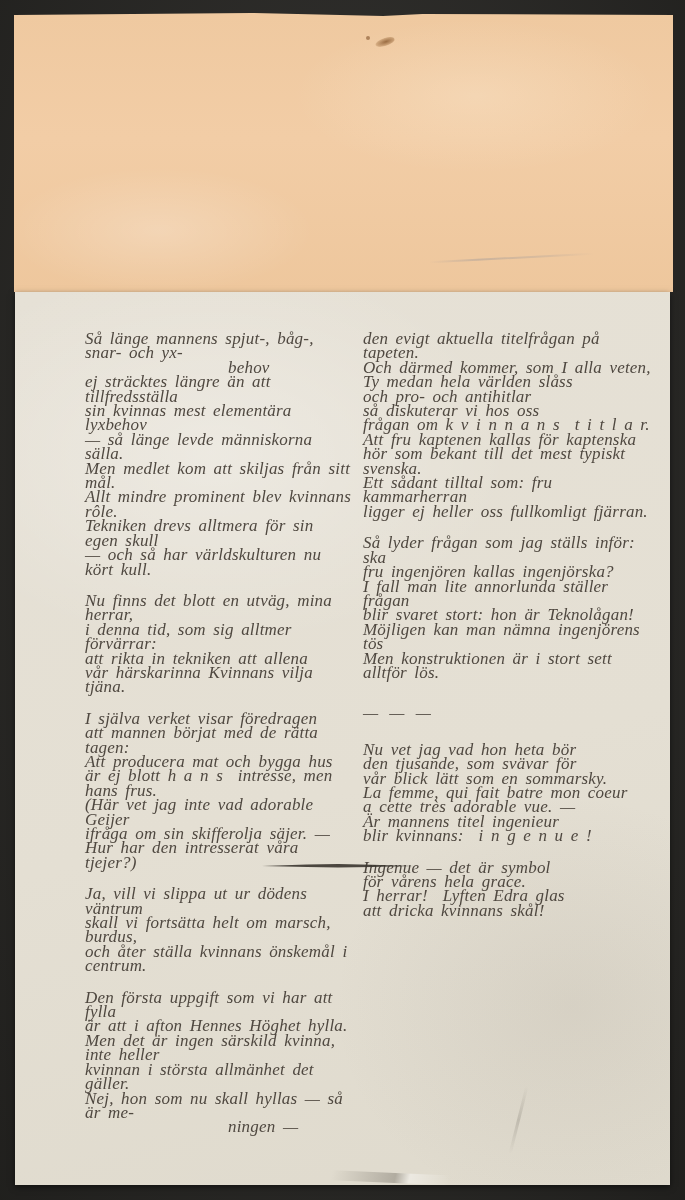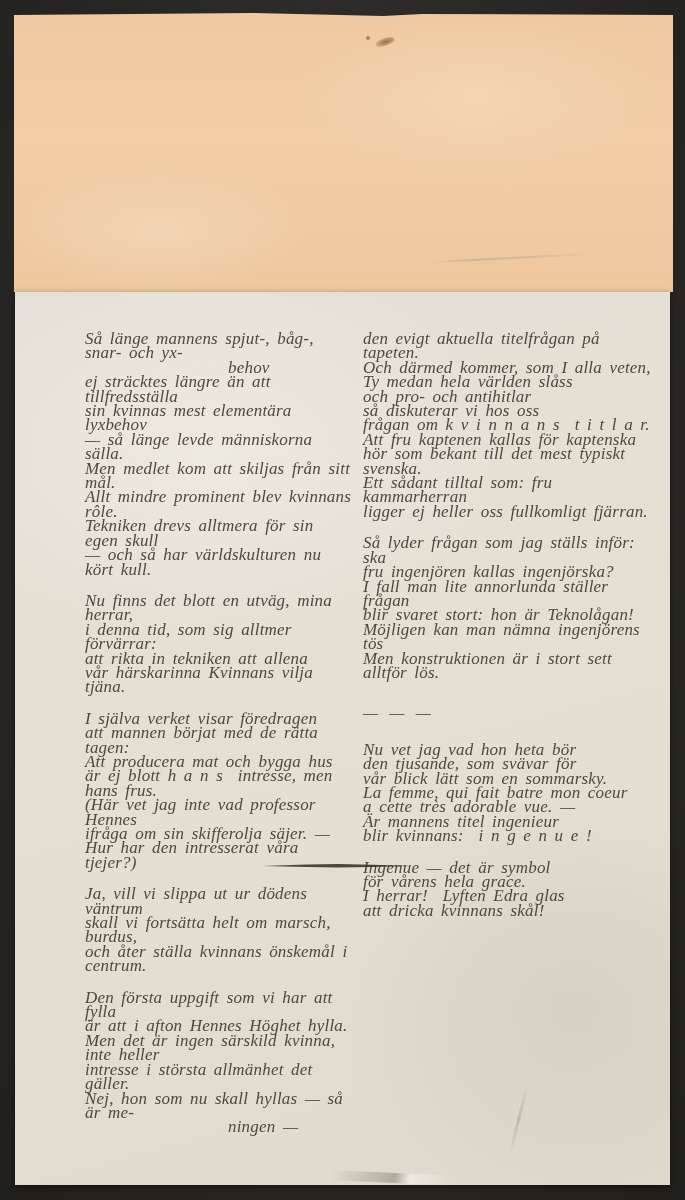--- a/index.html
+++ b/index.html
@@ -105,34 +105,34 @@
           <div class="line">Nu finns det blott en utväg, mina herrar,</div>
           <div class="line">i denna tid, som sig alltmer förvärrar:</div>
           <div class="line">att rikta in tekniken att allena</div>
           <div class="line">vår härskarinna Kvinnans vilja tjäna.</div>
         </div>
         <div class="stanza">
           <div class="line">I själva verket visar föredragen</div>
           <div class="line">att mannen börjat med de rätta tagen:</div>
           <div class="line">Att producera mat och bygga hus</div>
           <div class="line">är ej blott h a n s  intresse, men hans frus.</div>
-          <div class="line">(Här vet jag inte vad professor Hennes</div>
+          <div class="line">(Här vet jag inte vad adorable Geijer</div>
           <div class="line">ifråga om sin skifferolja säjer. —</div>
           <div class="line">Hur har den intresserat våra tjejer?)</div>
         </div>
         <div class="stanza">
           <div class="line">Ja, vill vi slippa ut ur dödens väntrum</div>
           <div class="line">skall vi fortsätta helt om marsch, burdus,</div>
           <div class="line">och åter ställa kvinnans önskemål i centrum.</div>
         </div>
         <div class="stanza">
           <div class="line">Den första uppgift som vi har att fylla</div>
           <div class="line">är att i afton Hennes Höghet hylla.</div>
           <div class="line">Men det är ingen särskild kvinna, inte heller</div>
-          <div class="line">intresse i största allmänhet det gäller.</div>
+          <div class="line">kvinnan i största allmänhet det gäller.</div>
           <div class="line">Nej, hon som nu skall hyllas — så är me-</div>
           <div class="line hang">ningen —</div>
         </div>
       </div>
     <div class="col col-right">
         <div class="stanza">
           <div class="line">den evigt aktuella titelfrågan på tapeten.</div>
           <div class="line">Och därmed kommer, som I alla veten,</div>
           <div class="line">Ty medan hela världen slåss</div>
           <div class="line">och pro- och antihitlar</div>

